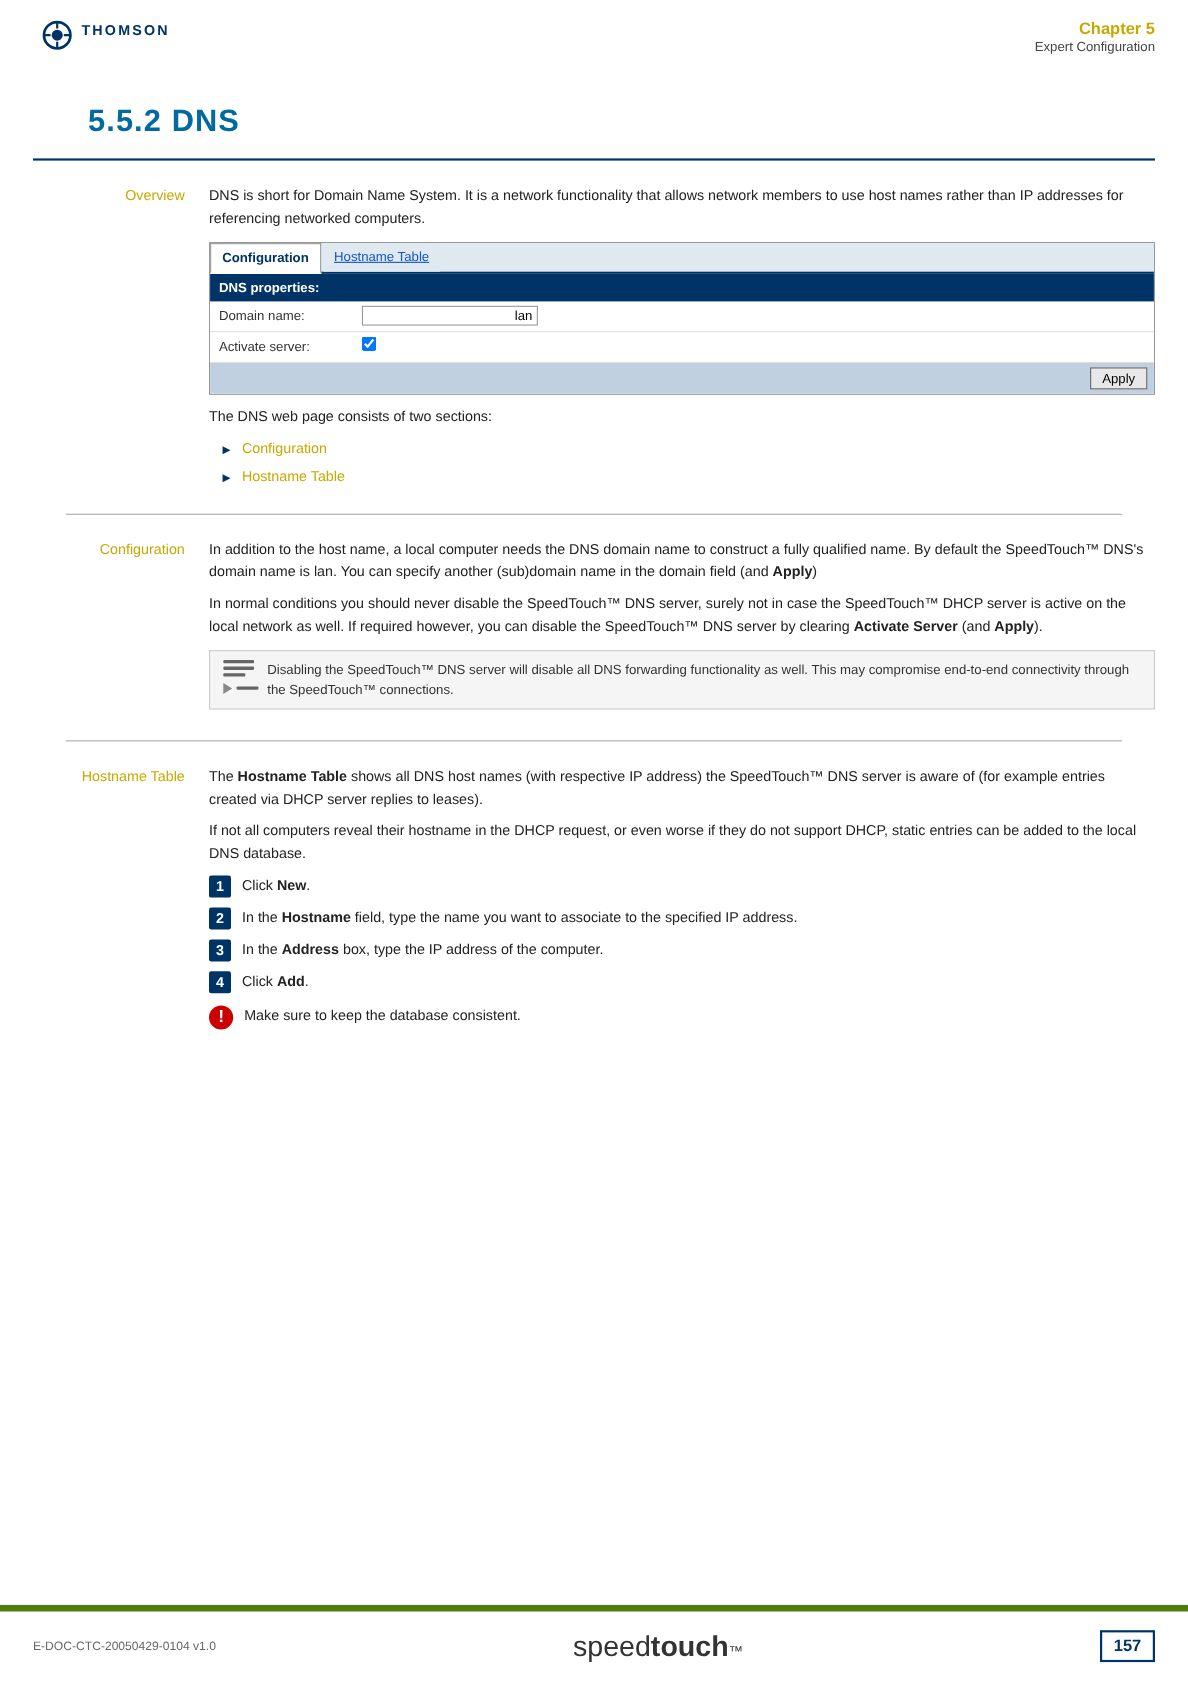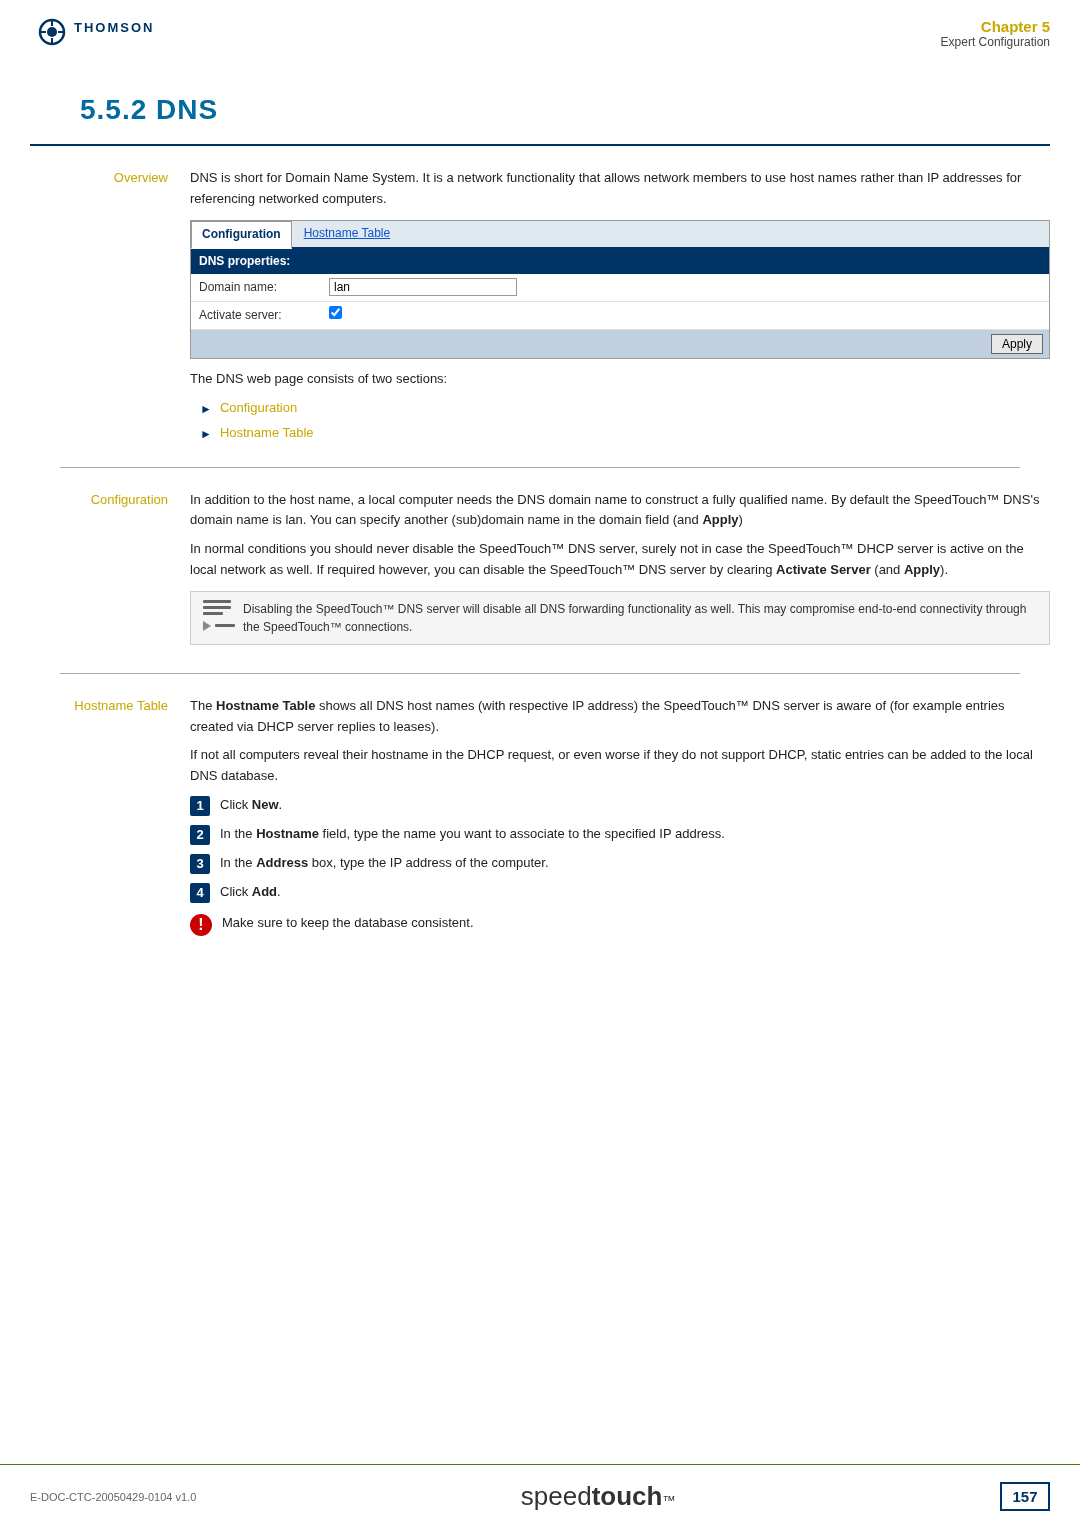--- a/index.html
+++ b/index.html
@@ -159,22 +159,23 @@
       font-size: 12px;
       color: #333;
     }
     .ui-form-value {
       flex: 1;
     }
     .ui-input {
       border: 1px solid #999;
       padding: 1px 4px;
       font-size: 12px;
-      width: 188px;
+      width: 160px;
       background: #fff;
+      text-align: right;
     }
     .ui-checkbox {
       width: 13px;
       height: 13px;
     }
     .ui-apply-row {
       display: flex;
       justify-content: flex-end;
       background: #c0d0e0;
       padding: 4px 6px;
@@ -301,21 +302,21 @@
     
     .footer {
       position: absolute;
       bottom: 0;
       left: 0;
       right: 0;
       display: flex;
       align-items: center;
       justify-content: space-between;
       padding: 16px 30px 16px 30px;
-      border-top: 1px solid #4d7c0f;
+      border-top: 6px solid #4d7c0f;
     }
     .footer-doc {
       font-size: 11px;
       color: #666;
     }
     .footer-brand {
       display: flex;
       align-items: baseline;
       font-size: 26px;
     }

